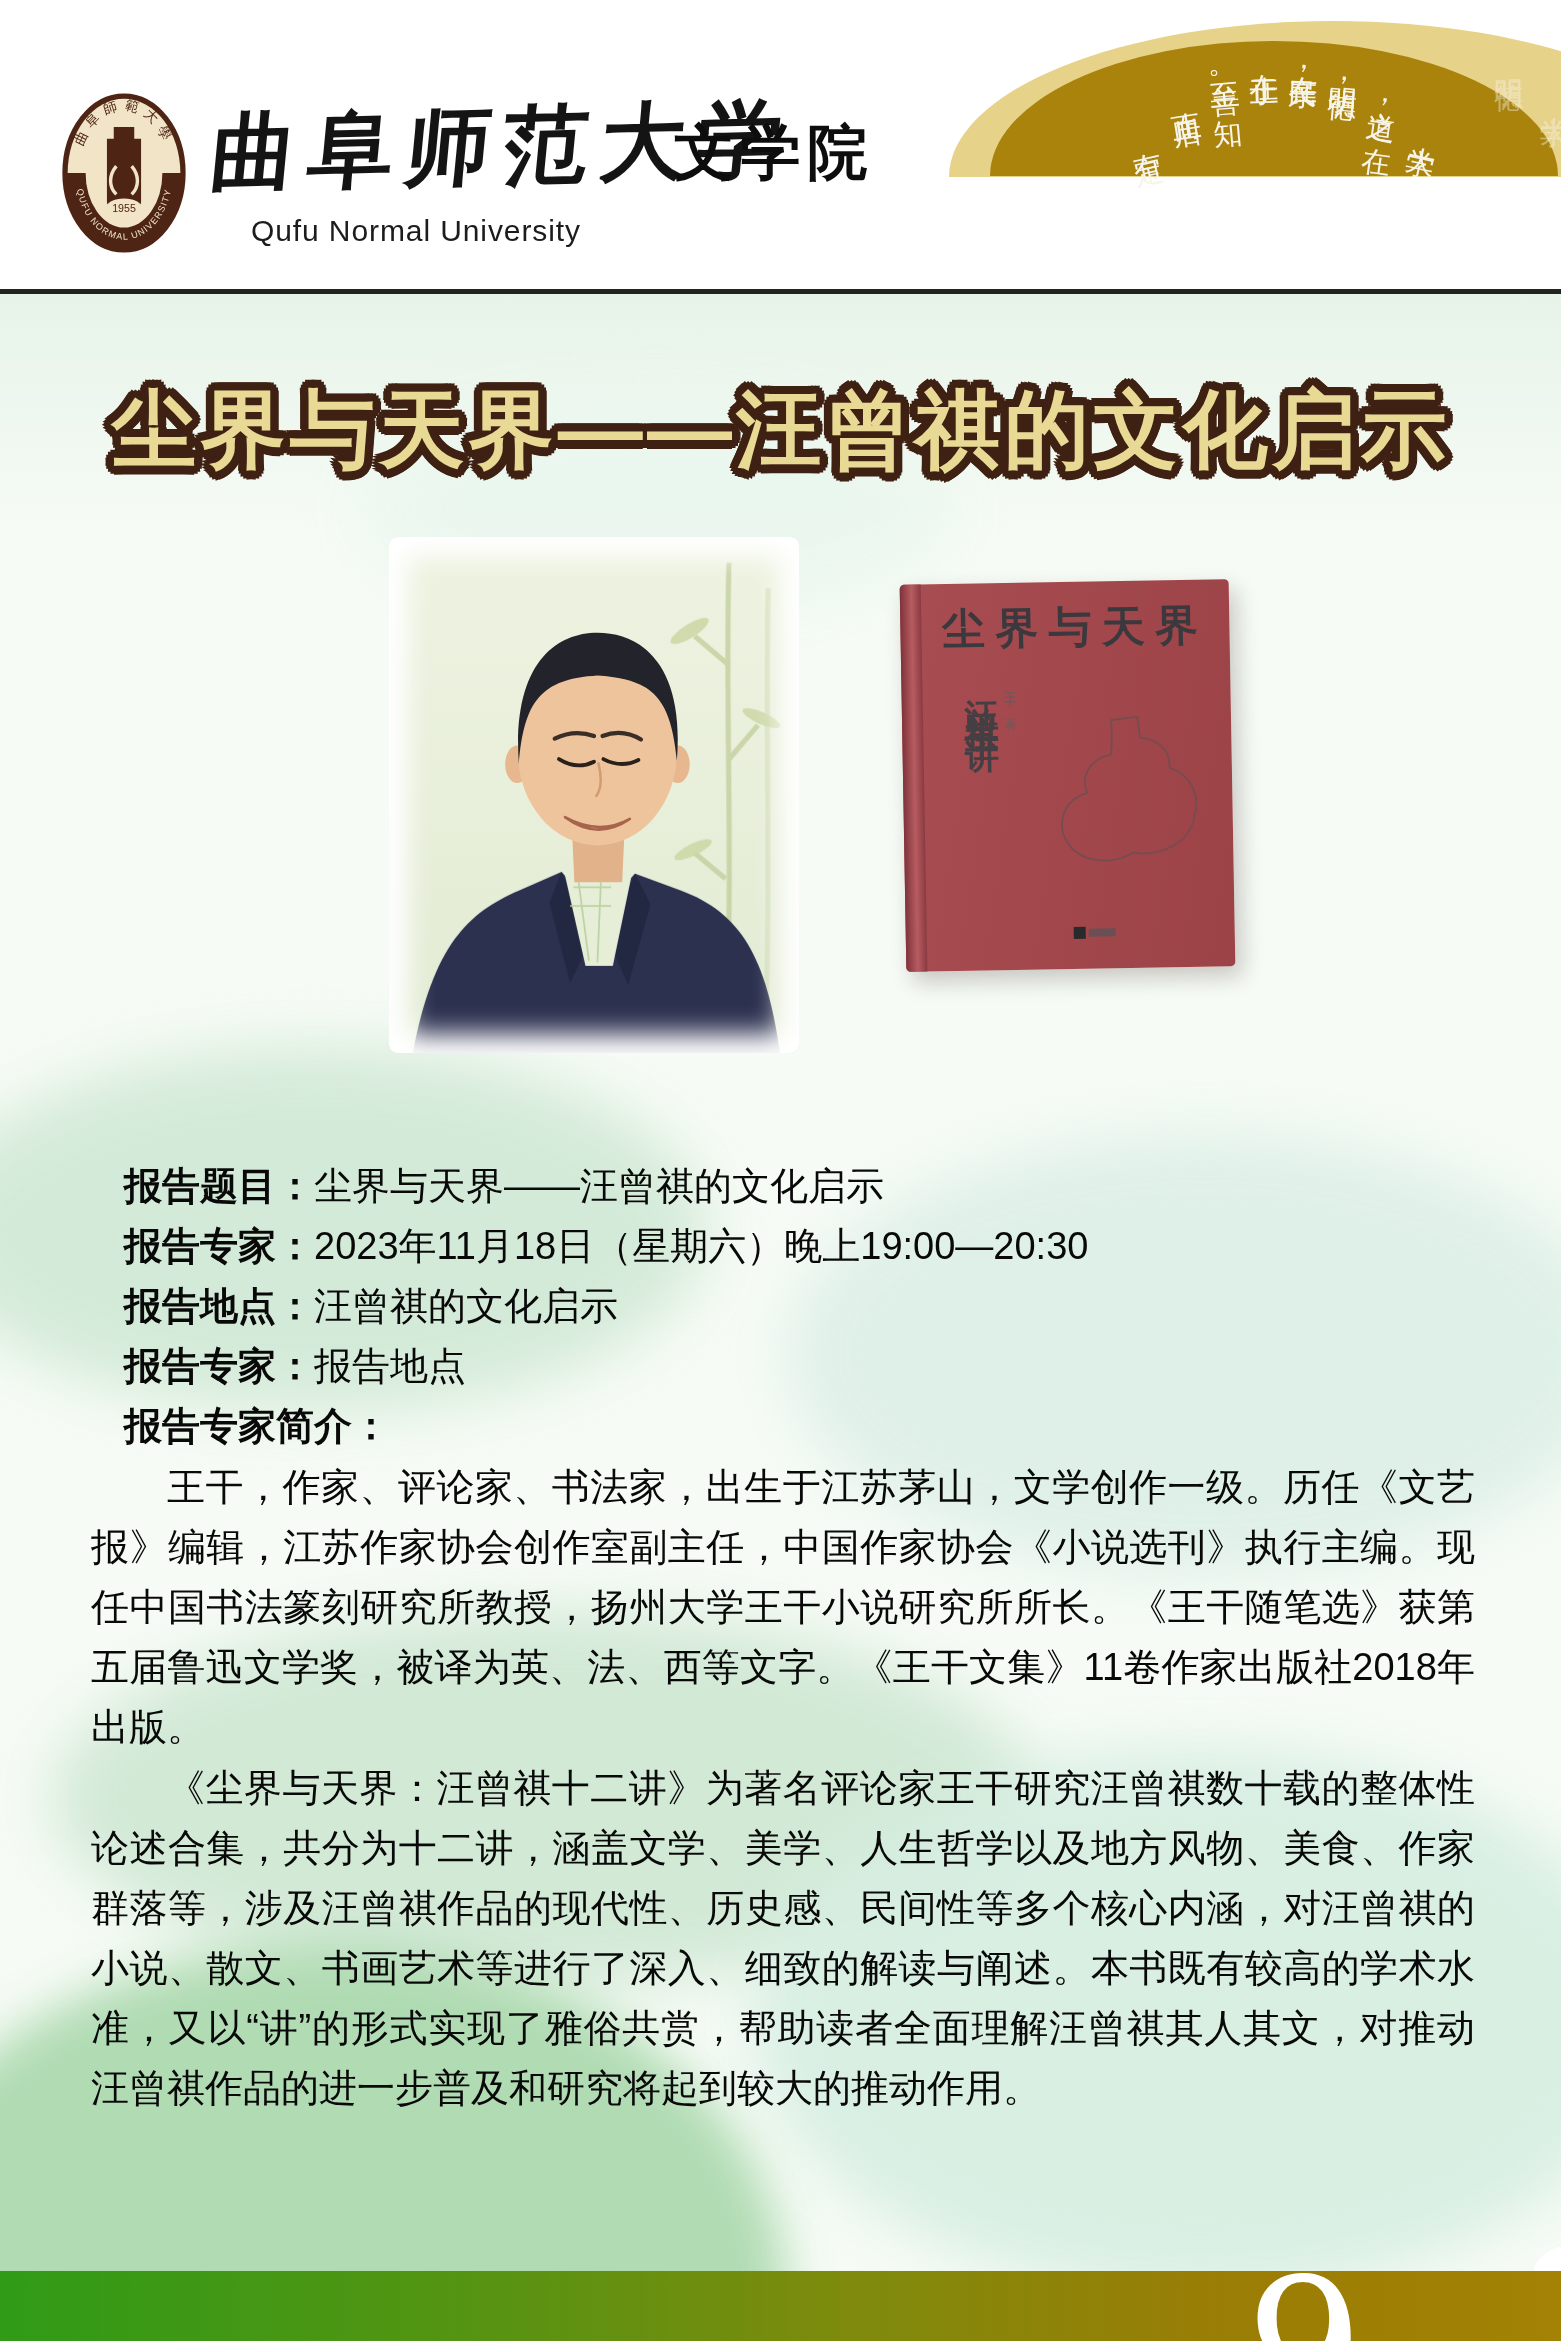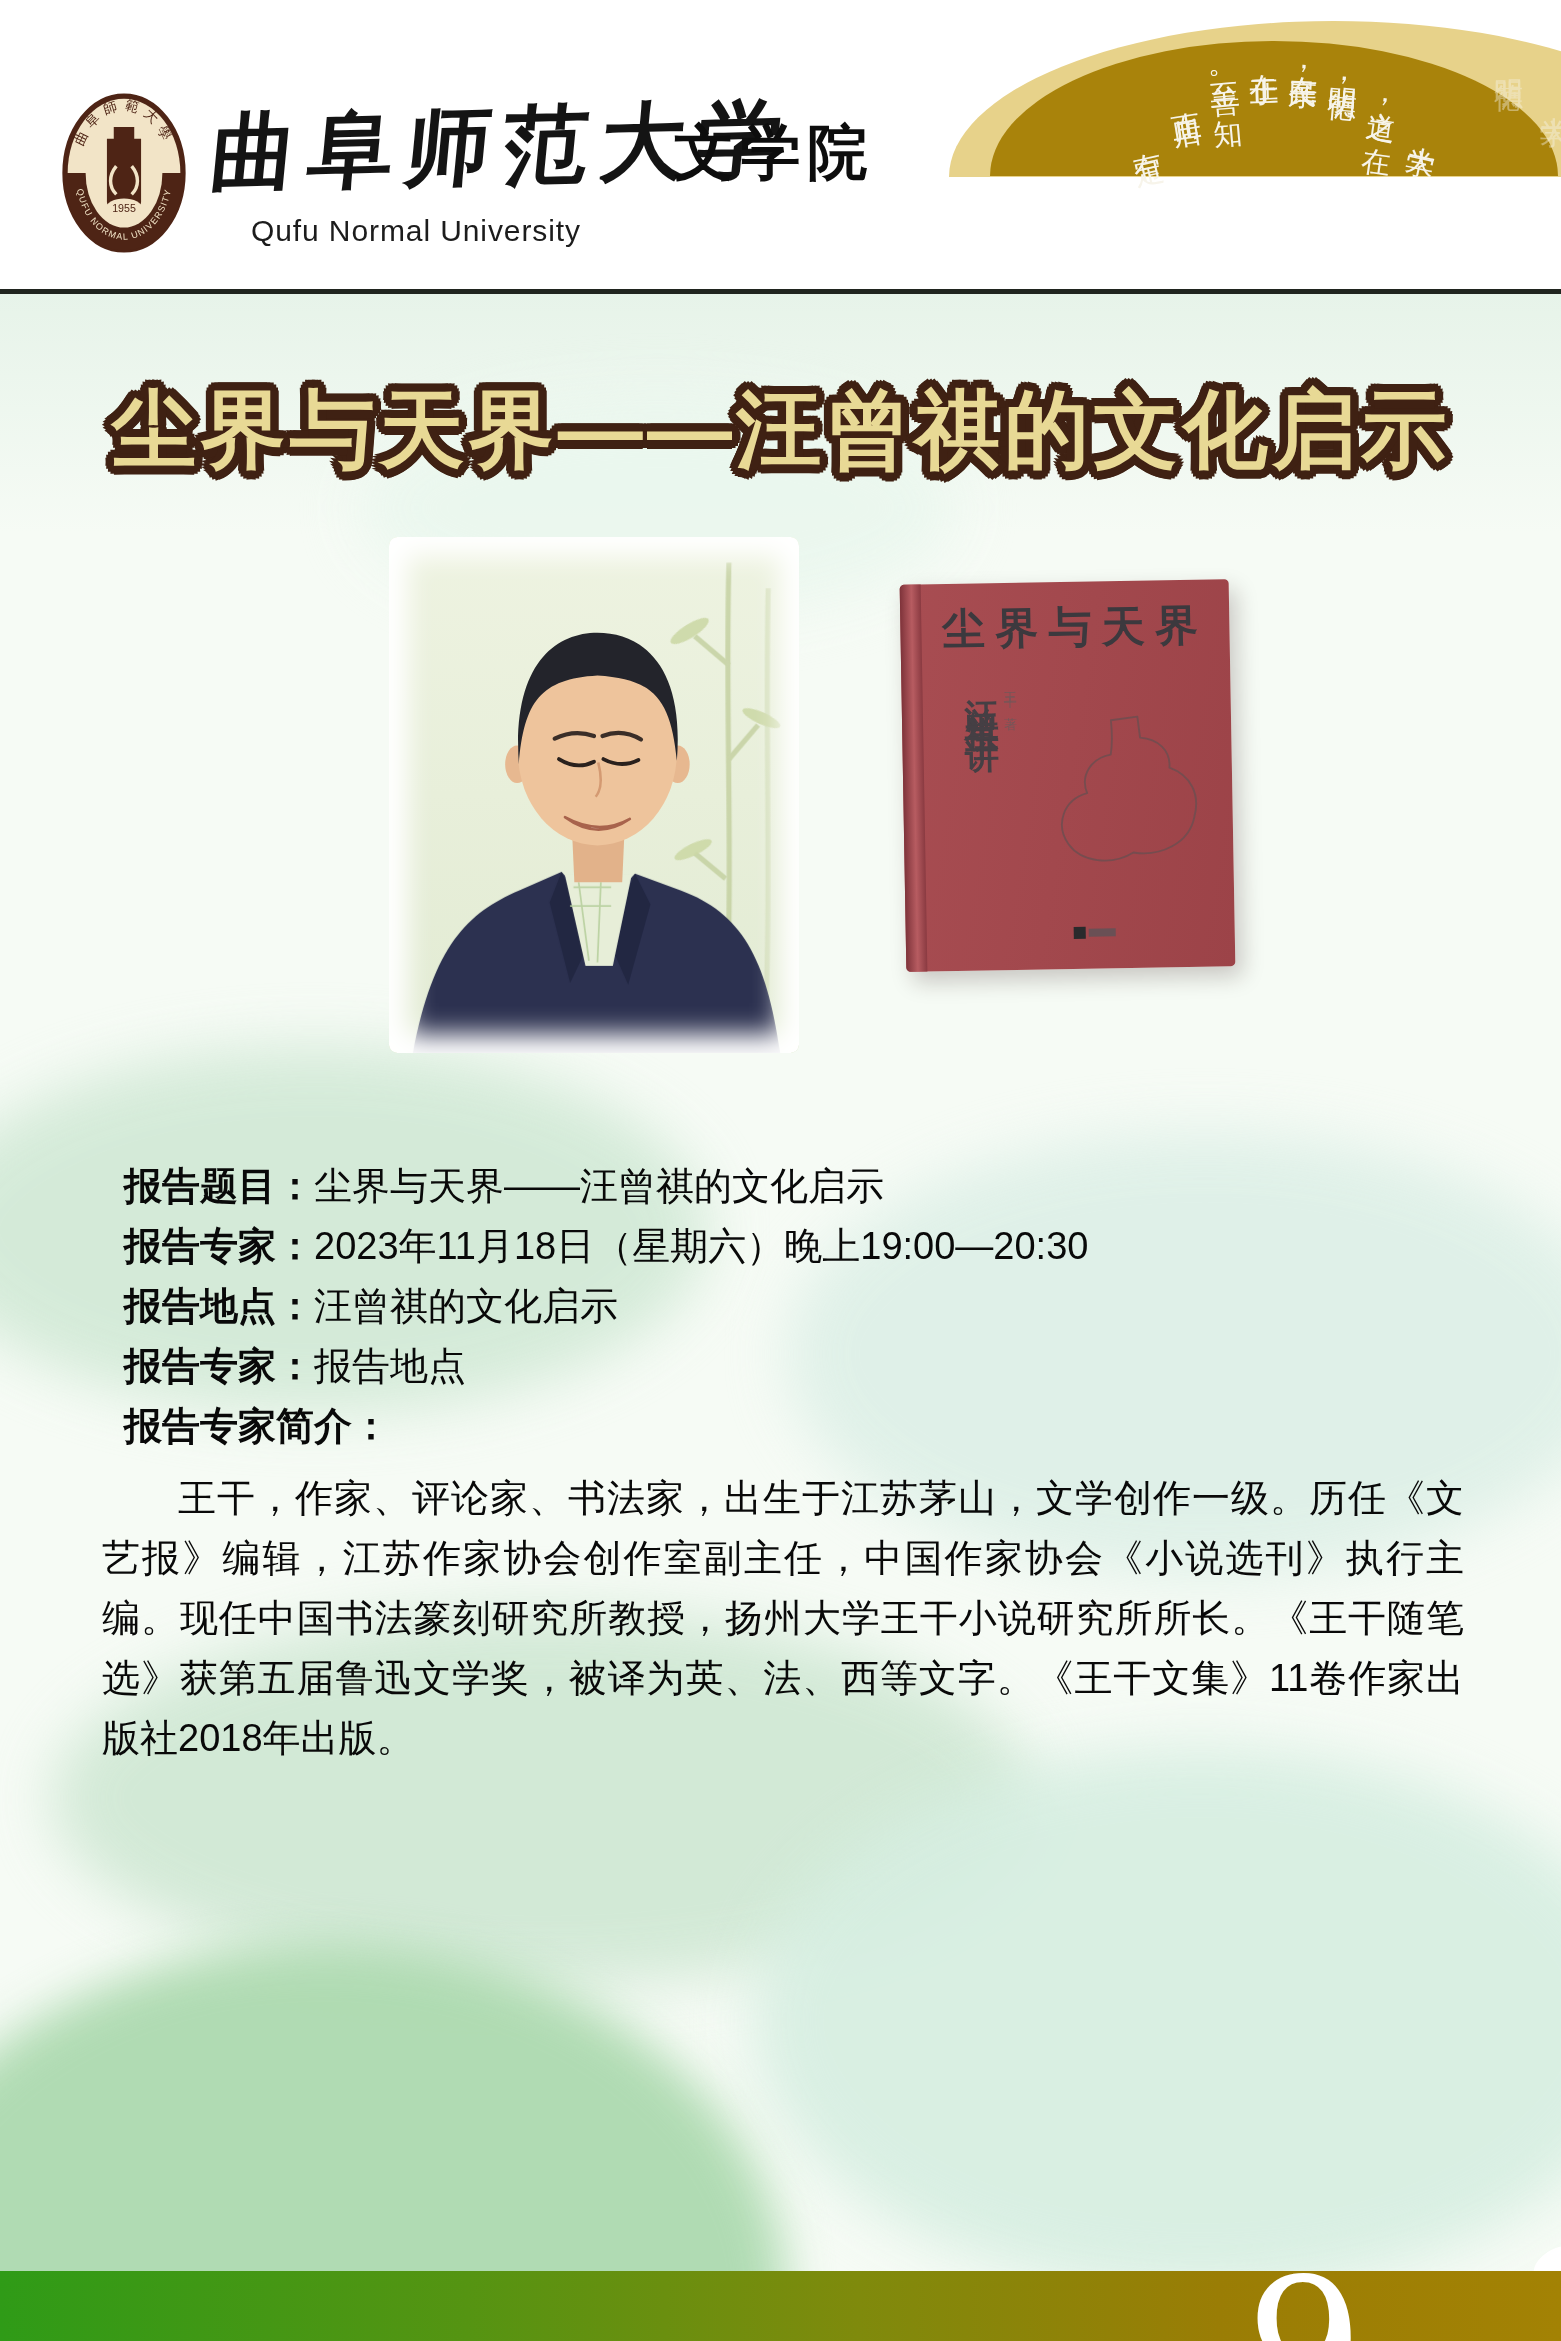--- a/index.html
+++ b/index.html
@@ -101,21 +101,21 @@
   .gourd{position:absolute;left:109px;top:127px;}
   .pub-logo{position:absolute;left:168px;top:345px;display:flex;align-items:center;gap:3.4px;}
   .pub-logo .sq{width:12px;height:12px;background:#2a2a2c;}
   .pub-logo .bar{width:27px;height:7.7px;background:#5c5257;opacity:.8;}
   
   .textblock{position:absolute;left:90px;top:1156px;width:1386px;color:#090909;}
   .info-row{padding-left:34px;font-size:38px;line-height:60px;white-space:nowrap;}
   .info-label{font-weight:700;}
   .info-value{font-weight:400;}
   .bio-p{
-    margin:12px;font-size:38px;line-height:60px;text-align:justify;text-indent:2em;
+    margin:1px;font-size:38px;line-height:60px;text-align:justify;text-indent:2em;
     font-weight:400;
   }
   
   .footer{
     position:absolute;left:0;top:2271px;width:1562px;height:71px;
     background:linear-gradient(90deg,#2f9b17 0%,#559412 30%,#7f8a0c 55%,#9a7d05 78%,#a38204 100%);
     z-index:8;
   }
   .orn9{
     position:absolute;left:1246px;top:2253px;z-index:9;color:#ffffff;
@@ -258,20 +258,21 @@
     <div class="info-row">
       <span class="info-label">报告地点：</span><span class="info-value">汪曾祺的文化启示</span>
     </div>
     <div class="info-row">
       <span class="info-label">报告专家：</span><span class="info-value">报告地点</span>
     </div>
     <div class="info-row">
       <span class="info-label">报告专家简介：</span><span class="info-value"></span>
     </div>
     <p class="bio-p">王干，作家、评论家、书法家，出生于江苏茅山，文学创作一级。历任《文艺报》编辑，江苏作家协会创作室副主任，中国作家协会《小说选刊》执行主编。现任中国书法篆刻研究所教授，扬州大学王干小说研究所所长。《王干随笔选》获第五届鲁迅文学奖，被译为英、法、西等文字。《王干文集》11卷作家出版社2018年出版。</p>
+    <p class="bio-p">《尘界与天界：汪曾祺十二讲》为著名评论家王干研究汪曾祺数十载的整体性论述合集，共分为十二讲，涵盖文学、美学、人生哲学以及地方风物、美食、作家群落等，涉及汪曾祺作品的现代性、历史感、民间性等多个核心内涵，对汪曾祺的小说、散文、书画艺术等进行了深入、细致的解读与阐述。本书既有较高的学术水准，又以“讲”的形式实现了雅俗共赏，帮助读者全面理解汪曾祺其人其文，对推动汪曾祺作品的进一步普及和研究将起到较大的推动作用。</p>
   </div>
 
   <div class="wisp"></div>
   <div class="footer"></div>
   <span class="orn9">9</span>
 
 </div>
 
 
 </body></html>

